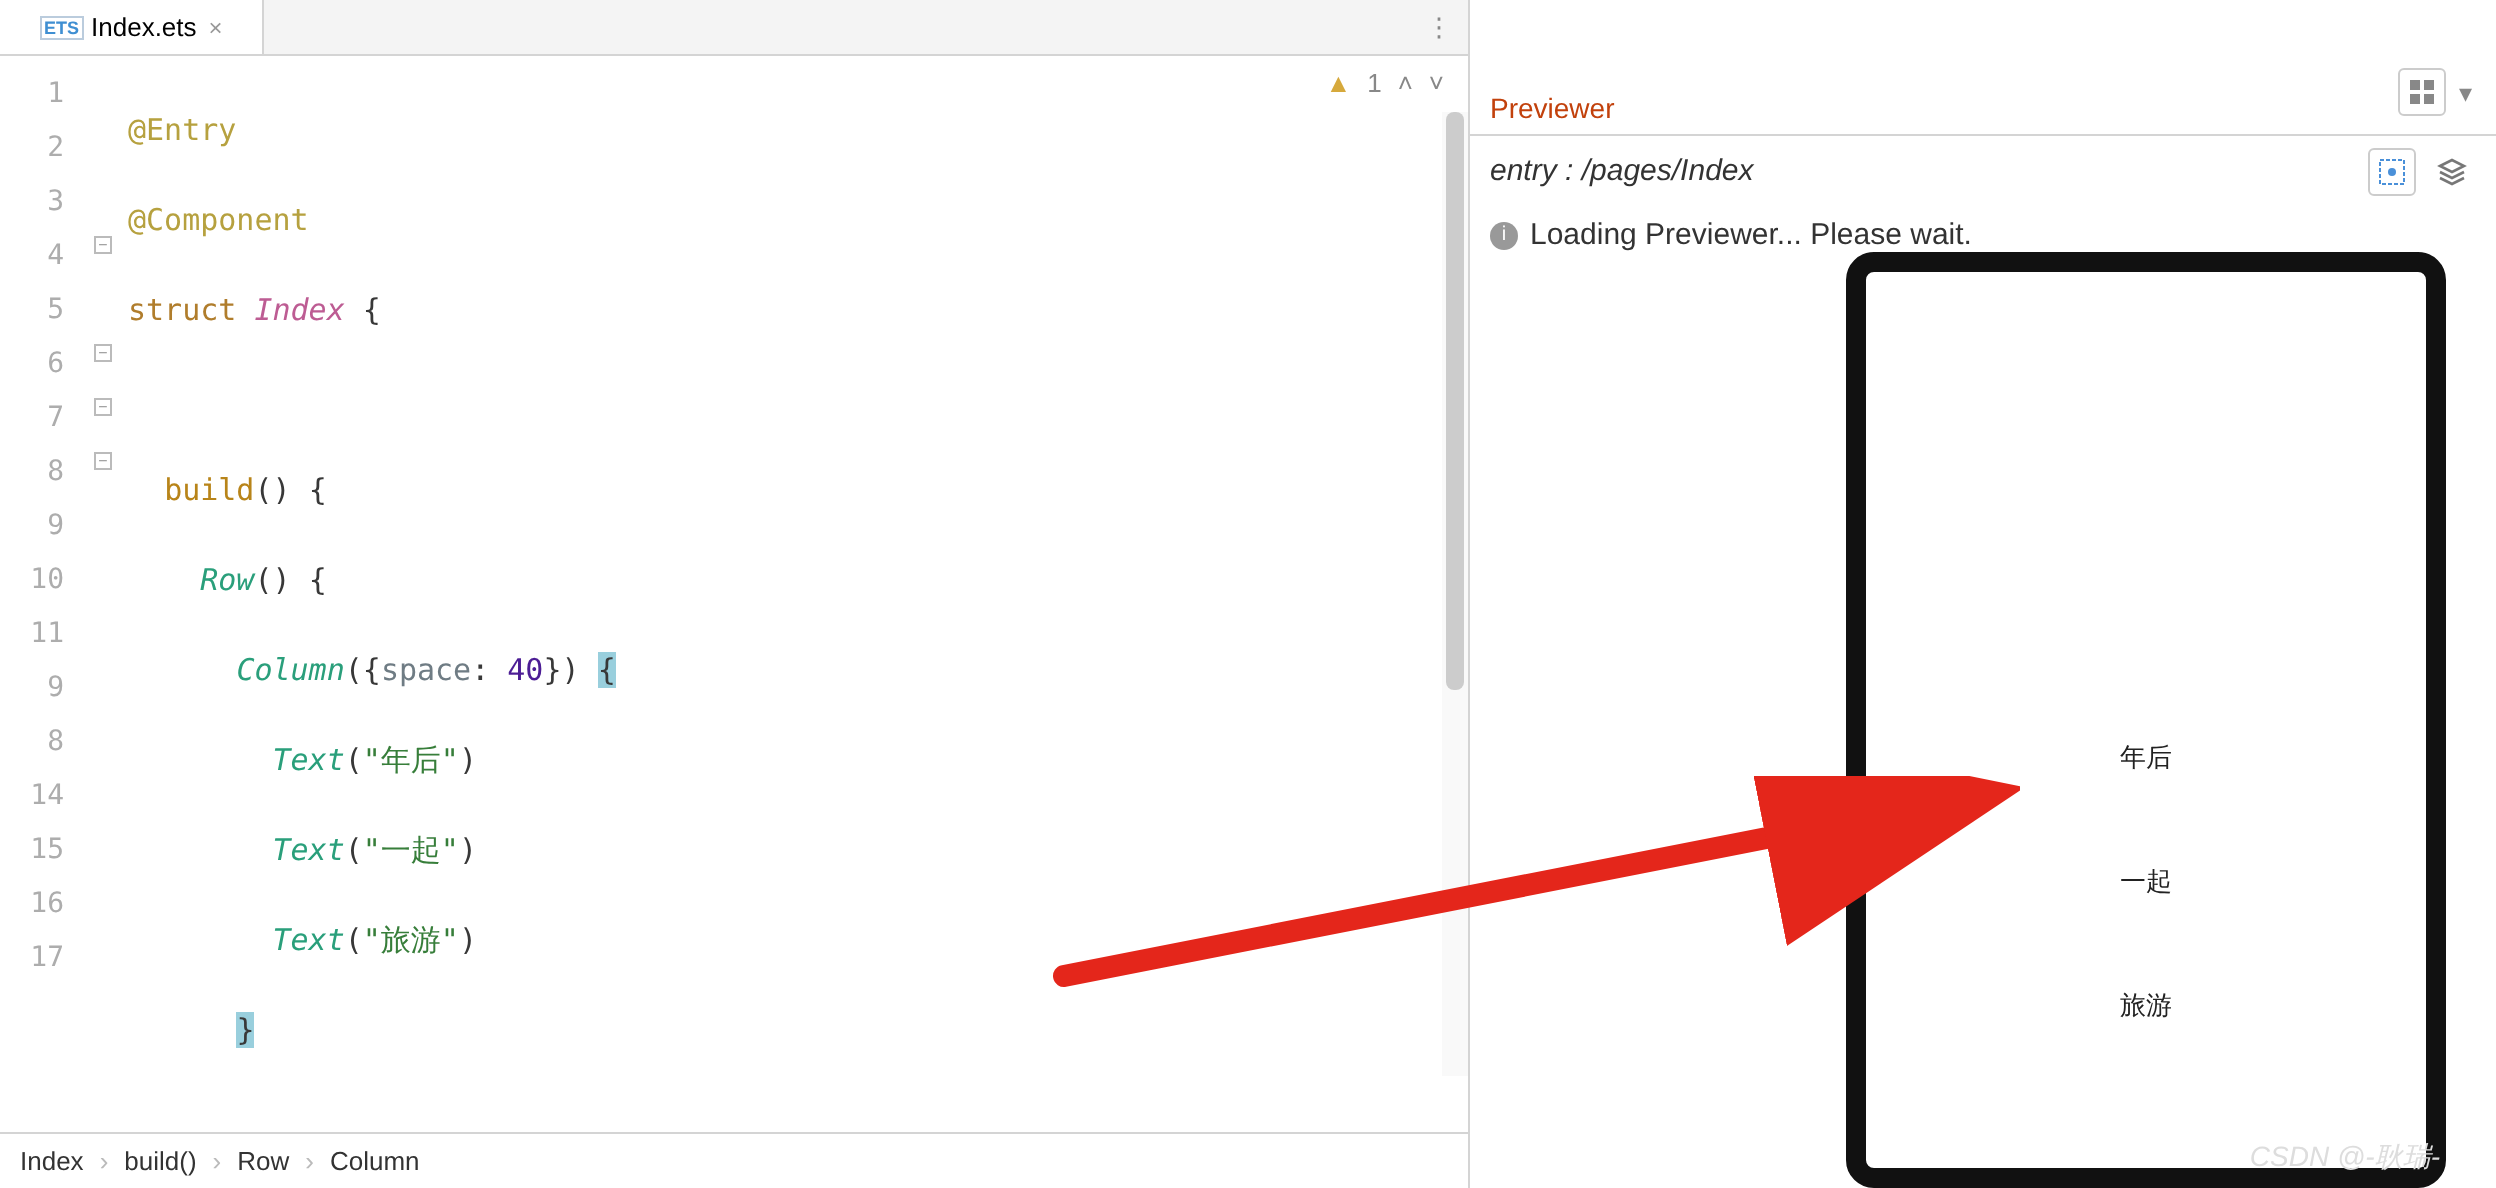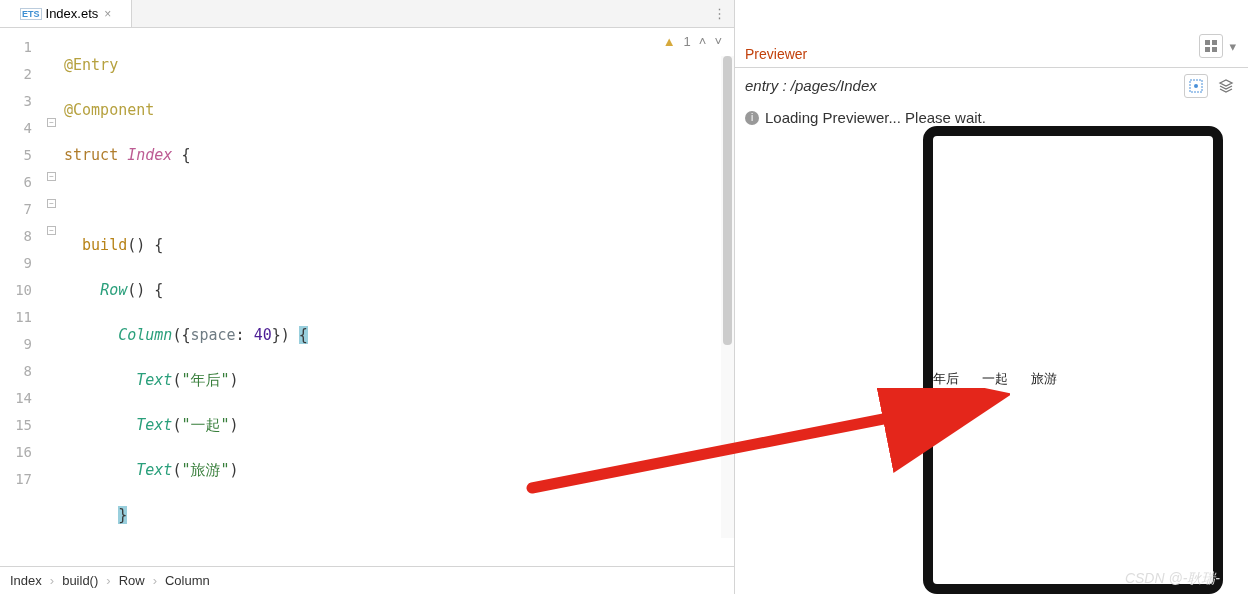--- a/index.html
+++ b/index.html
@@ -36,21 +36,21 @@
 .breadcrumb .sep { color: #bbb; }
 .preview-pane { flex: 1; display: flex; flex-direction: column; background: #fff; }
 .prev-title { height: 28px; border-bottom: 1px solid #d4d4d4; padding: 11px 10px; display: flex; align-items: center; font-size: 14px; color: #c2410c; margin-top: 40px; }
 .prev-toolbar { height: 36px; display: flex; align-items: center; padding: 0 10px; font-size: 15px; color: #333; gap: 8px; font-style: italic; }
 .prev-toolbar .tb-right { margin-left: auto; display: flex; gap: 6px; align-items: center; }
 .icon-btn { width: 24px; height: 24px; border: 1px solid #ccc; border-radius: 3px; display: flex; align-items: center; justify-content: center; color: #666; font-size: 12px; }
 .icon-btn.noborder { border: none; }
 .prev-status { height: 28px; display: flex; align-items: center; padding: 0 10px; font-size: 15px; color: #333; gap: 6px; }
 .info-icon { width: 14px; height: 14px; border-radius: 50%; background: #999; color: #fff; font-size: 10px; display: flex; align-items: center; justify-content: center; }
 .device { margin: 0 auto; width: 300px; height: 470px; margin-top: -6px; background: #fff; border: 10px solid #111; border-radius: 14px; position: relative; overflow: hidden; margin-left: 188px; }
-.device-content { display: flex; flex-direction: row; align-items: flex-end; gap: 23px; margin-top: 234px; font-size: 13px; color: #222; }
+.device-content { display: flex; flex-direction: column; align-items: center; gap: 44px; margin-top: 234px; font-size: 13px; color: #222; }
 .arrow { position: absolute; left: 520px; top: 388px; z-index: 100; pointer-events: none; }
 .watermark { position: absolute; right: 28px; bottom: 6px; font-size: 14px; color: #ddd; font-style: italic; }
 .scrollbar-v { position: absolute; right: 0; top: 28px; bottom: 28px; width: 13px; background: #f9f9f9; }
 .scrollbar-v .thumb { position: absolute; top: 0; height: 60%; left: 2px; right: 2px; background: #ccc; border-radius: 4px; }
 .prev-extra-btns { position: absolute; right: 12px; top: 34px; display: flex; gap: 6px; align-items: center; }
 </style>
 </head>
 <body>
 
 <div class="ide">

